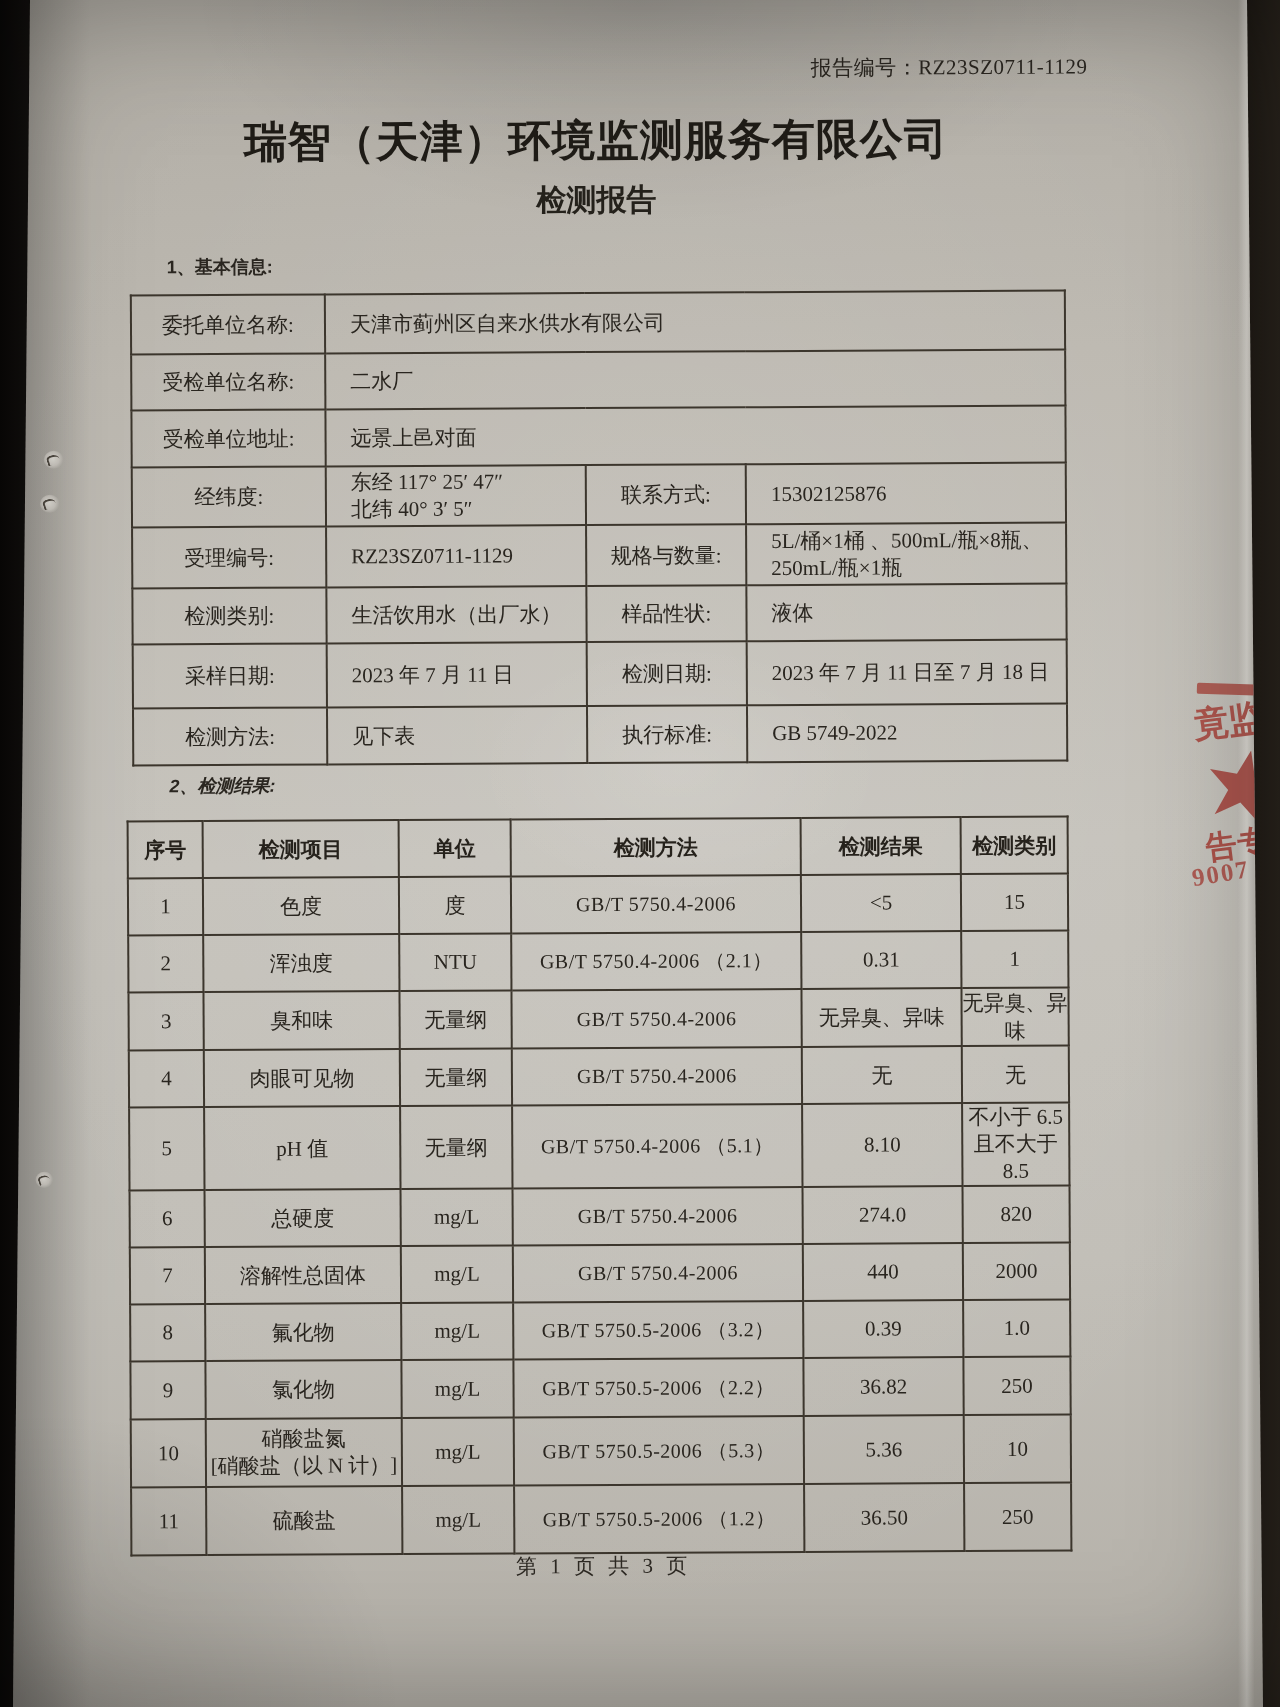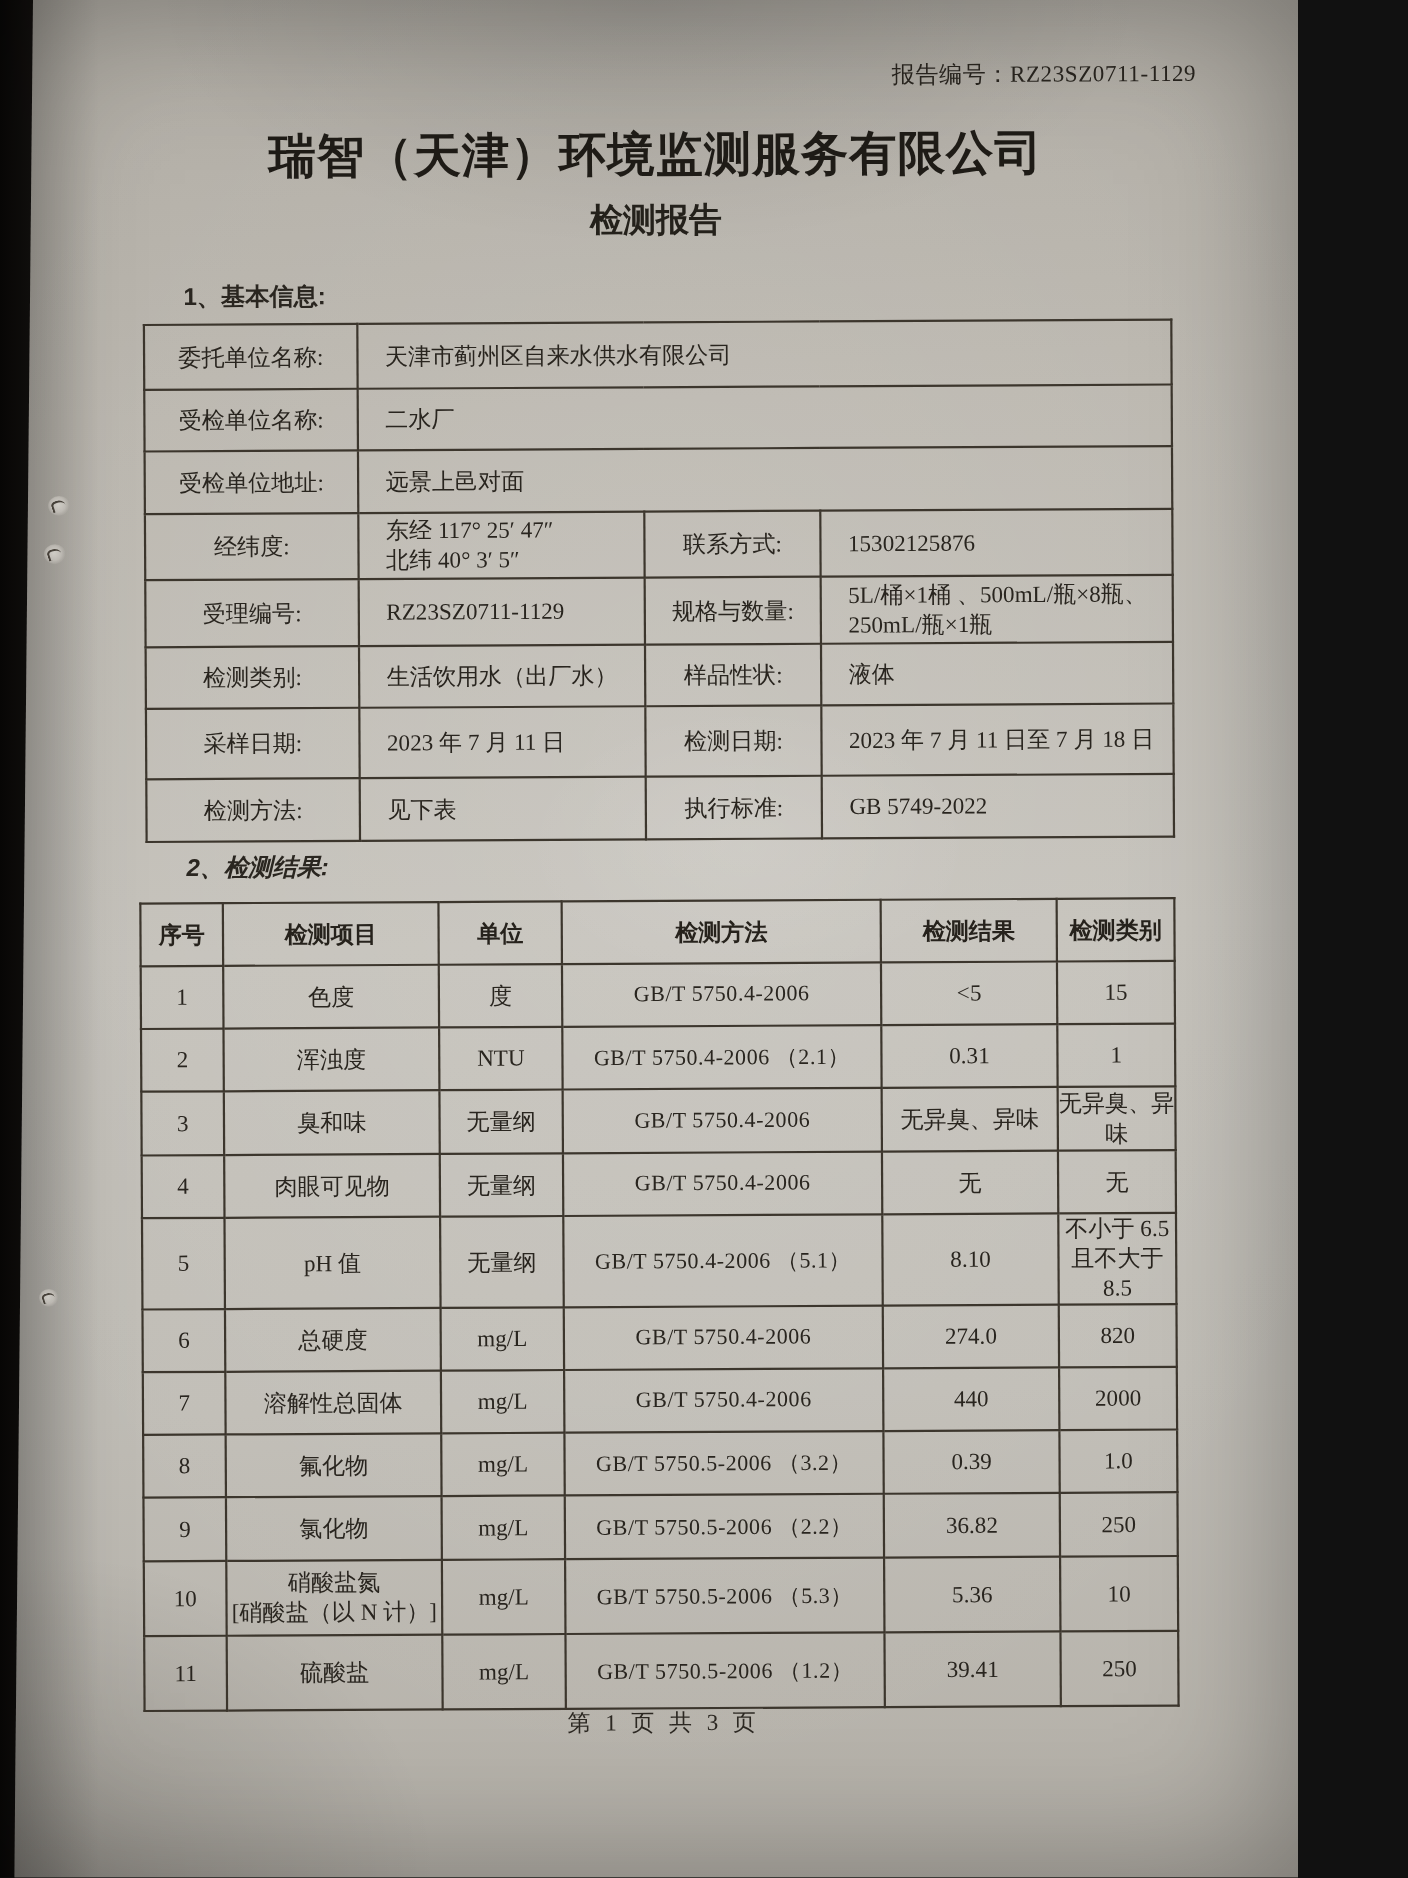--- a/index.html
+++ b/index.html
@@ -1,17 +1,17 @@
 <!DOCTYPE html>
 <html><head>
 <meta charset="utf-8">
 <style>
   html,body{margin:0;padding:0;}
   body{width:1280px;height:1707px;overflow:hidden;background:#111;}
-  .scene{position:relative;width:1180px;height:1707px;overflow:hidden;
+  .scene{position:relative;width:1280px;height:1707px;overflow:hidden;
     background:linear-gradient(90deg,#090807 0%,#151210 3%,#131110 50%,#1c1813 97%,#2a241d 100%);
     font-family:"Liberation Serif","DejaVu Serif",serif;color:#29251f;}
   .scene::after{content:"";position:absolute;inset:0;box-shadow:inset 0 0 140px rgba(0,0,0,.35);pointer-events:none;}
   .paper{position:absolute;inset:0;
     clip-path:polygon(30px 0%,1247px 0%,1263px 100%,13px 100%);
     background:
       radial-gradient(ellipse 1000px 1300px at 52% 42%,rgba(255,255,255,.10),rgba(255,255,255,0) 72%),
       radial-gradient(ellipse 500px 420px at 4% 100%,rgba(0,0,0,.16),rgba(0,0,0,0) 70%),
       radial-gradient(ellipse 600px 300px at 50% 0%,rgba(0,0,0,.10),rgba(0,0,0,0) 75%),
       linear-gradient(178deg,#b0aca4 0%,#bcb8b0 22%,#c5c2bb 50%,#c1beb7 74%,#b3afa7 100%);}
@@ -22,21 +22,21 @@
   .sheen{position:absolute;left:470px;top:640px;width:420px;height:260px;
     background:radial-gradient(ellipse,rgba(255,255,255,.10),rgba(255,255,255,0) 70%);}
   .content{position:absolute;inset:0;transform:rotate(-0.3deg);transform-origin:600px 900px;}
 
   .report-no{position:absolute;left:815px;top:55px;font-size:21px;letter-spacing:.5px;color:#2a2620;}
   .company-title{position:absolute;left:130px;width:940px;top:112px;text-align:center;
     font-family:"Liberation Sans","DejaVu Sans",sans-serif;font-weight:700;font-size:43px;
     letter-spacing:1px;color:#1f1c17;}
   .doc-title{position:absolute;left:130px;width:940px;top:180px;text-align:center;
     font-family:"Liberation Sans","DejaVu Sans",sans-serif;font-weight:700;font-size:30px;color:#24211b;}
-  .sec-title{position:absolute;left:170px;font-size:22px;font-weight:700;color:#2a2620;
+  .sec-title{position:absolute;left:170px;font-size:18px;font-weight:700;color:#2a2620;
     font-family:"Liberation Sans","DejaVu Sans",sans-serif;}
   .sec1{top:253px;} .sec2{top:772px;font-style:italic;}
 
   table{border-collapse:collapse;table-layout:fixed;position:absolute;}
   td,th{border:2px solid #3c362d;vertical-align:middle;overflow:hidden;}
   .info-table{left:133px;top:292px;width:934px;font-size:21px;}
   .info-table td{padding:0;}
   .info-table .lbl{text-align:center;}
   .info-table .val{text-align:left;padding-left:24px;}
   .info-table tr:nth-child(1){height:59px;}
@@ -271,21 +271,21 @@
           <td>mg/L</td>
           <td class="method">GB/T 5750.5-2006 （5.3）</td>
           <td>5.36</td>
           <td>10</td>
         </tr>
         <tr>
           <td>11</td>
           <td>硫酸盐</td>
           <td>mg/L</td>
           <td class="method">GB/T 5750.5-2006 （1.2）</td>
-          <td>39.41</td>
+          <td>36.50</td>
           <td>250</td>
         </tr>
       </tbody>
         </table>
 
       <div class="page-footer">第 1 页 共 3 页</div>
 
       <div class="stamp">
         <div class="stamp-bar"></div>
         <div class="stamp-arc">竟监</div>

